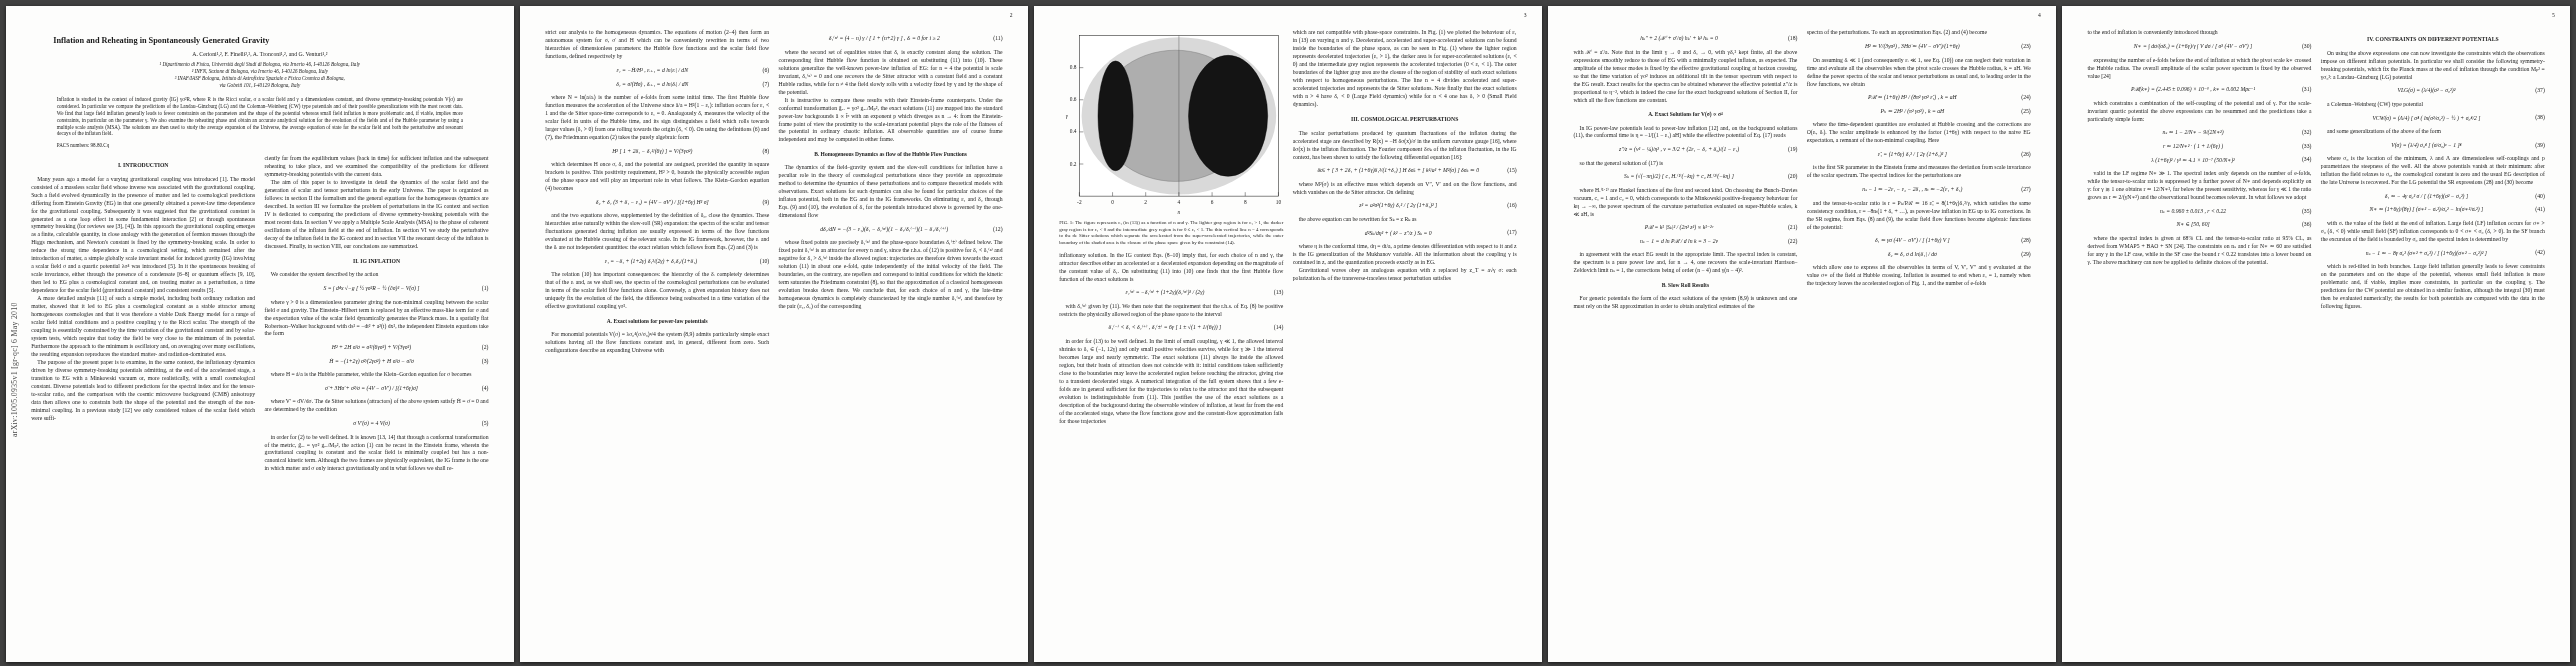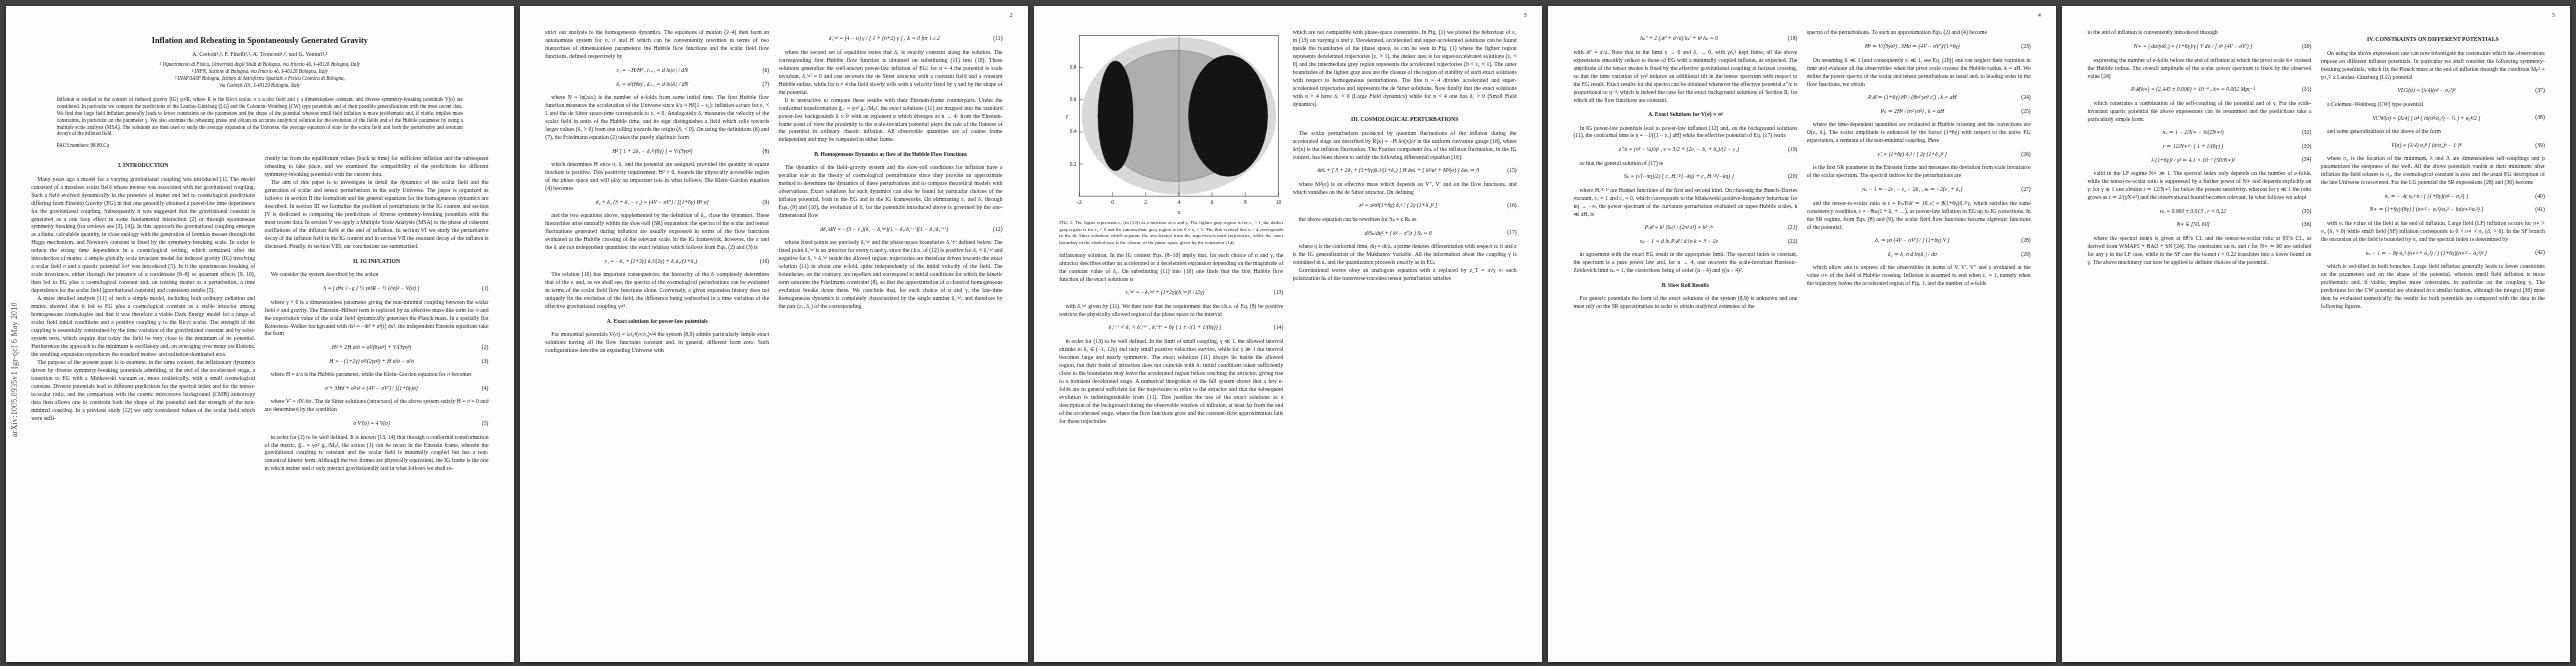--- a/index.html
+++ b/index.html
@@ -3,21 +3,21 @@
 <meta charset="utf-8">
 <style>
   html,body{margin:0;padding:0;background:#414141;width:2576px;height:667px;overflow:hidden;}
   .canvas{display:flex;gap:5.6px;padding:5.6px;width:2576px;height:667px;box-sizing:border-box;}
   .page{position:relative;width:509px;height:656px;background:#fdfdfc;box-shadow:0 0.6px 3.9px rgba(0,0,0,.65);
         box-sizing:border-box;padding:16.7px 25.6px 14.5px;overflow:hidden;color:#1a1a1a;
         font-family:"Liberation Serif","DejaVu Serif",serif;}
   .pageno{position:absolute;top:6.7px;right:15.6px;font-size:5.6px;color:#222;}
   .arxiv{position:absolute;top:431px;left:4.4px;transform:rotate(-90deg);transform-origin:0 0;
          white-space:nowrap;font-size:7.8px;color:#4a4a4a;letter-spacing:0.3px;}
-  .title{font-size:8.3px;font-weight:bold;text-align:center;margin:13.3px 22px 0;}
+  .title{font-size:8.3px;font-weight:bold;margin:13.3px 22px 0;}
   .authors{font-size:5.8px;text-align:center;margin-top:6.1px;}
   .affils{margin-top:3.9px;}
   .affil{font-size:5.1px;font-style:italic;text-align:center;line-height:1.4;}
   .abstract{font-size:5.1px;text-align:justify;line-height:1.34;margin:7.2px 25.6px 0;}
   .pacs{font-size:5.1px;margin:5px 25.6px 0;text-align:left;}
   .cols{display:flex;gap:9.4px;margin-top:7.2px;align-items:flex-start;}
   .col{flex:1 1 0;min-width:0;font-size:5.7px;line-height:1.4;text-align:justify;}
   .para{text-indent:6.1px;}
   .para.noind{text-indent:0;}
   .sec-h{font-weight:bold;text-align:center;font-size:5.7px;margin:6.7px 4.4px 5.6px;}

